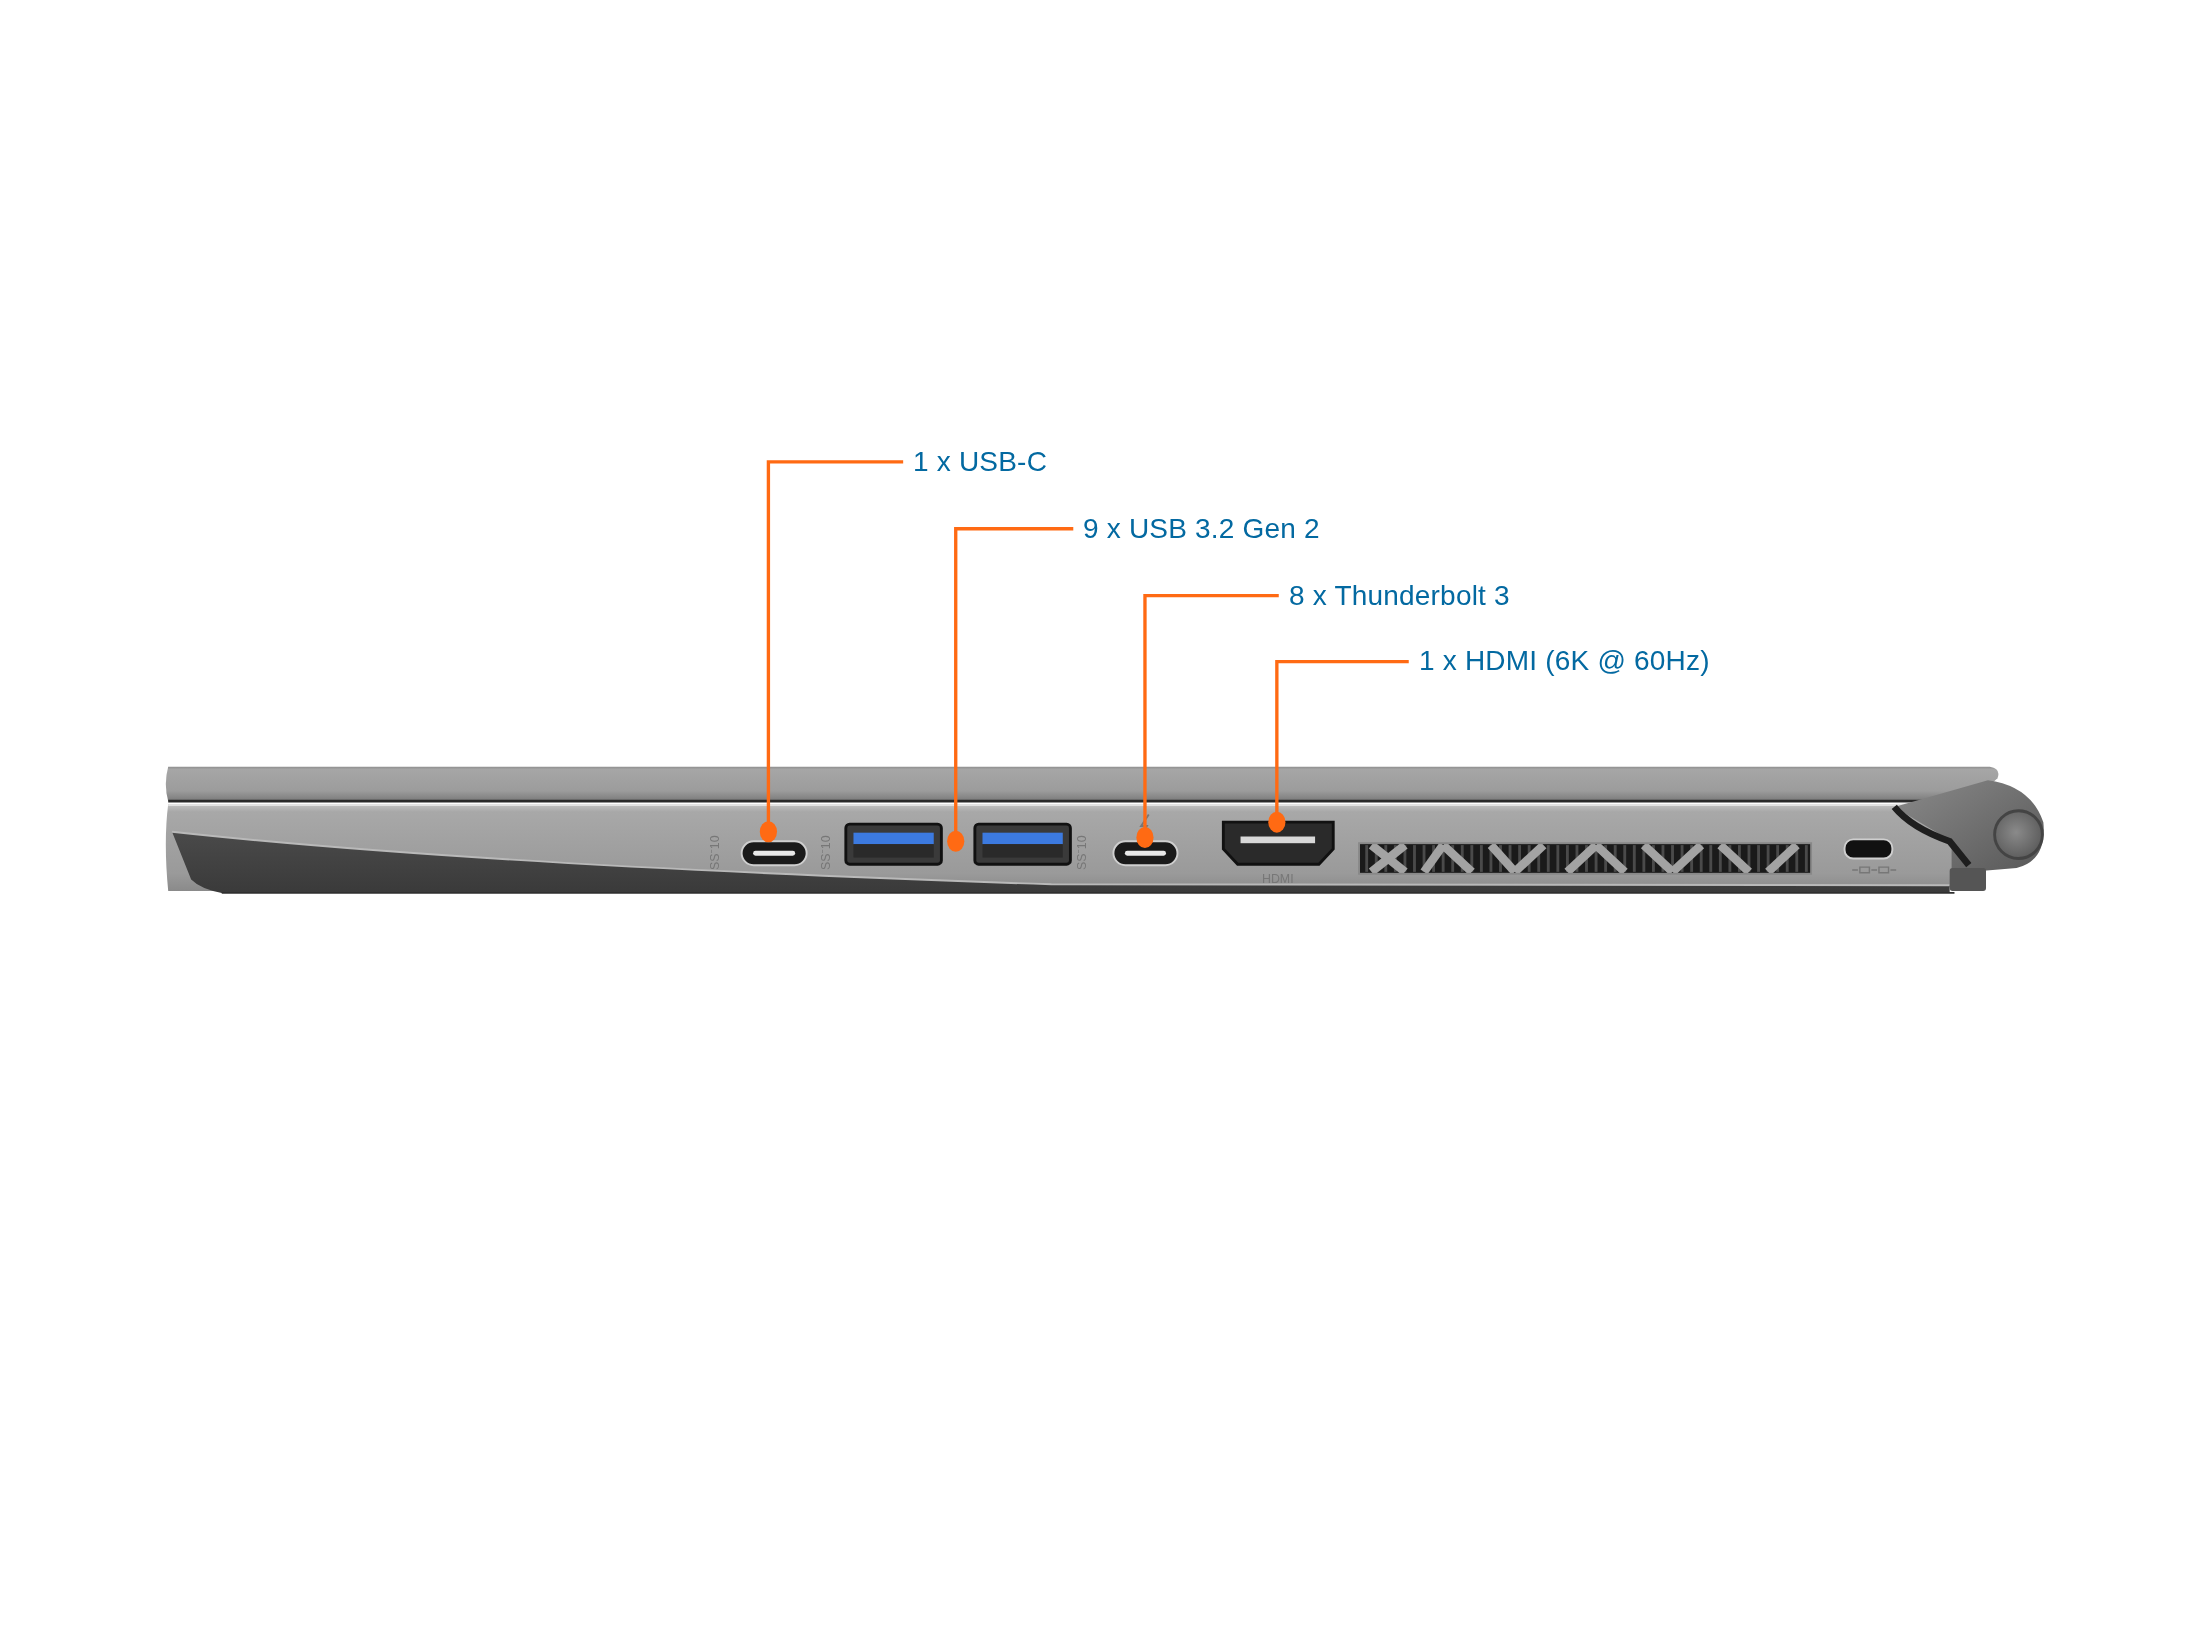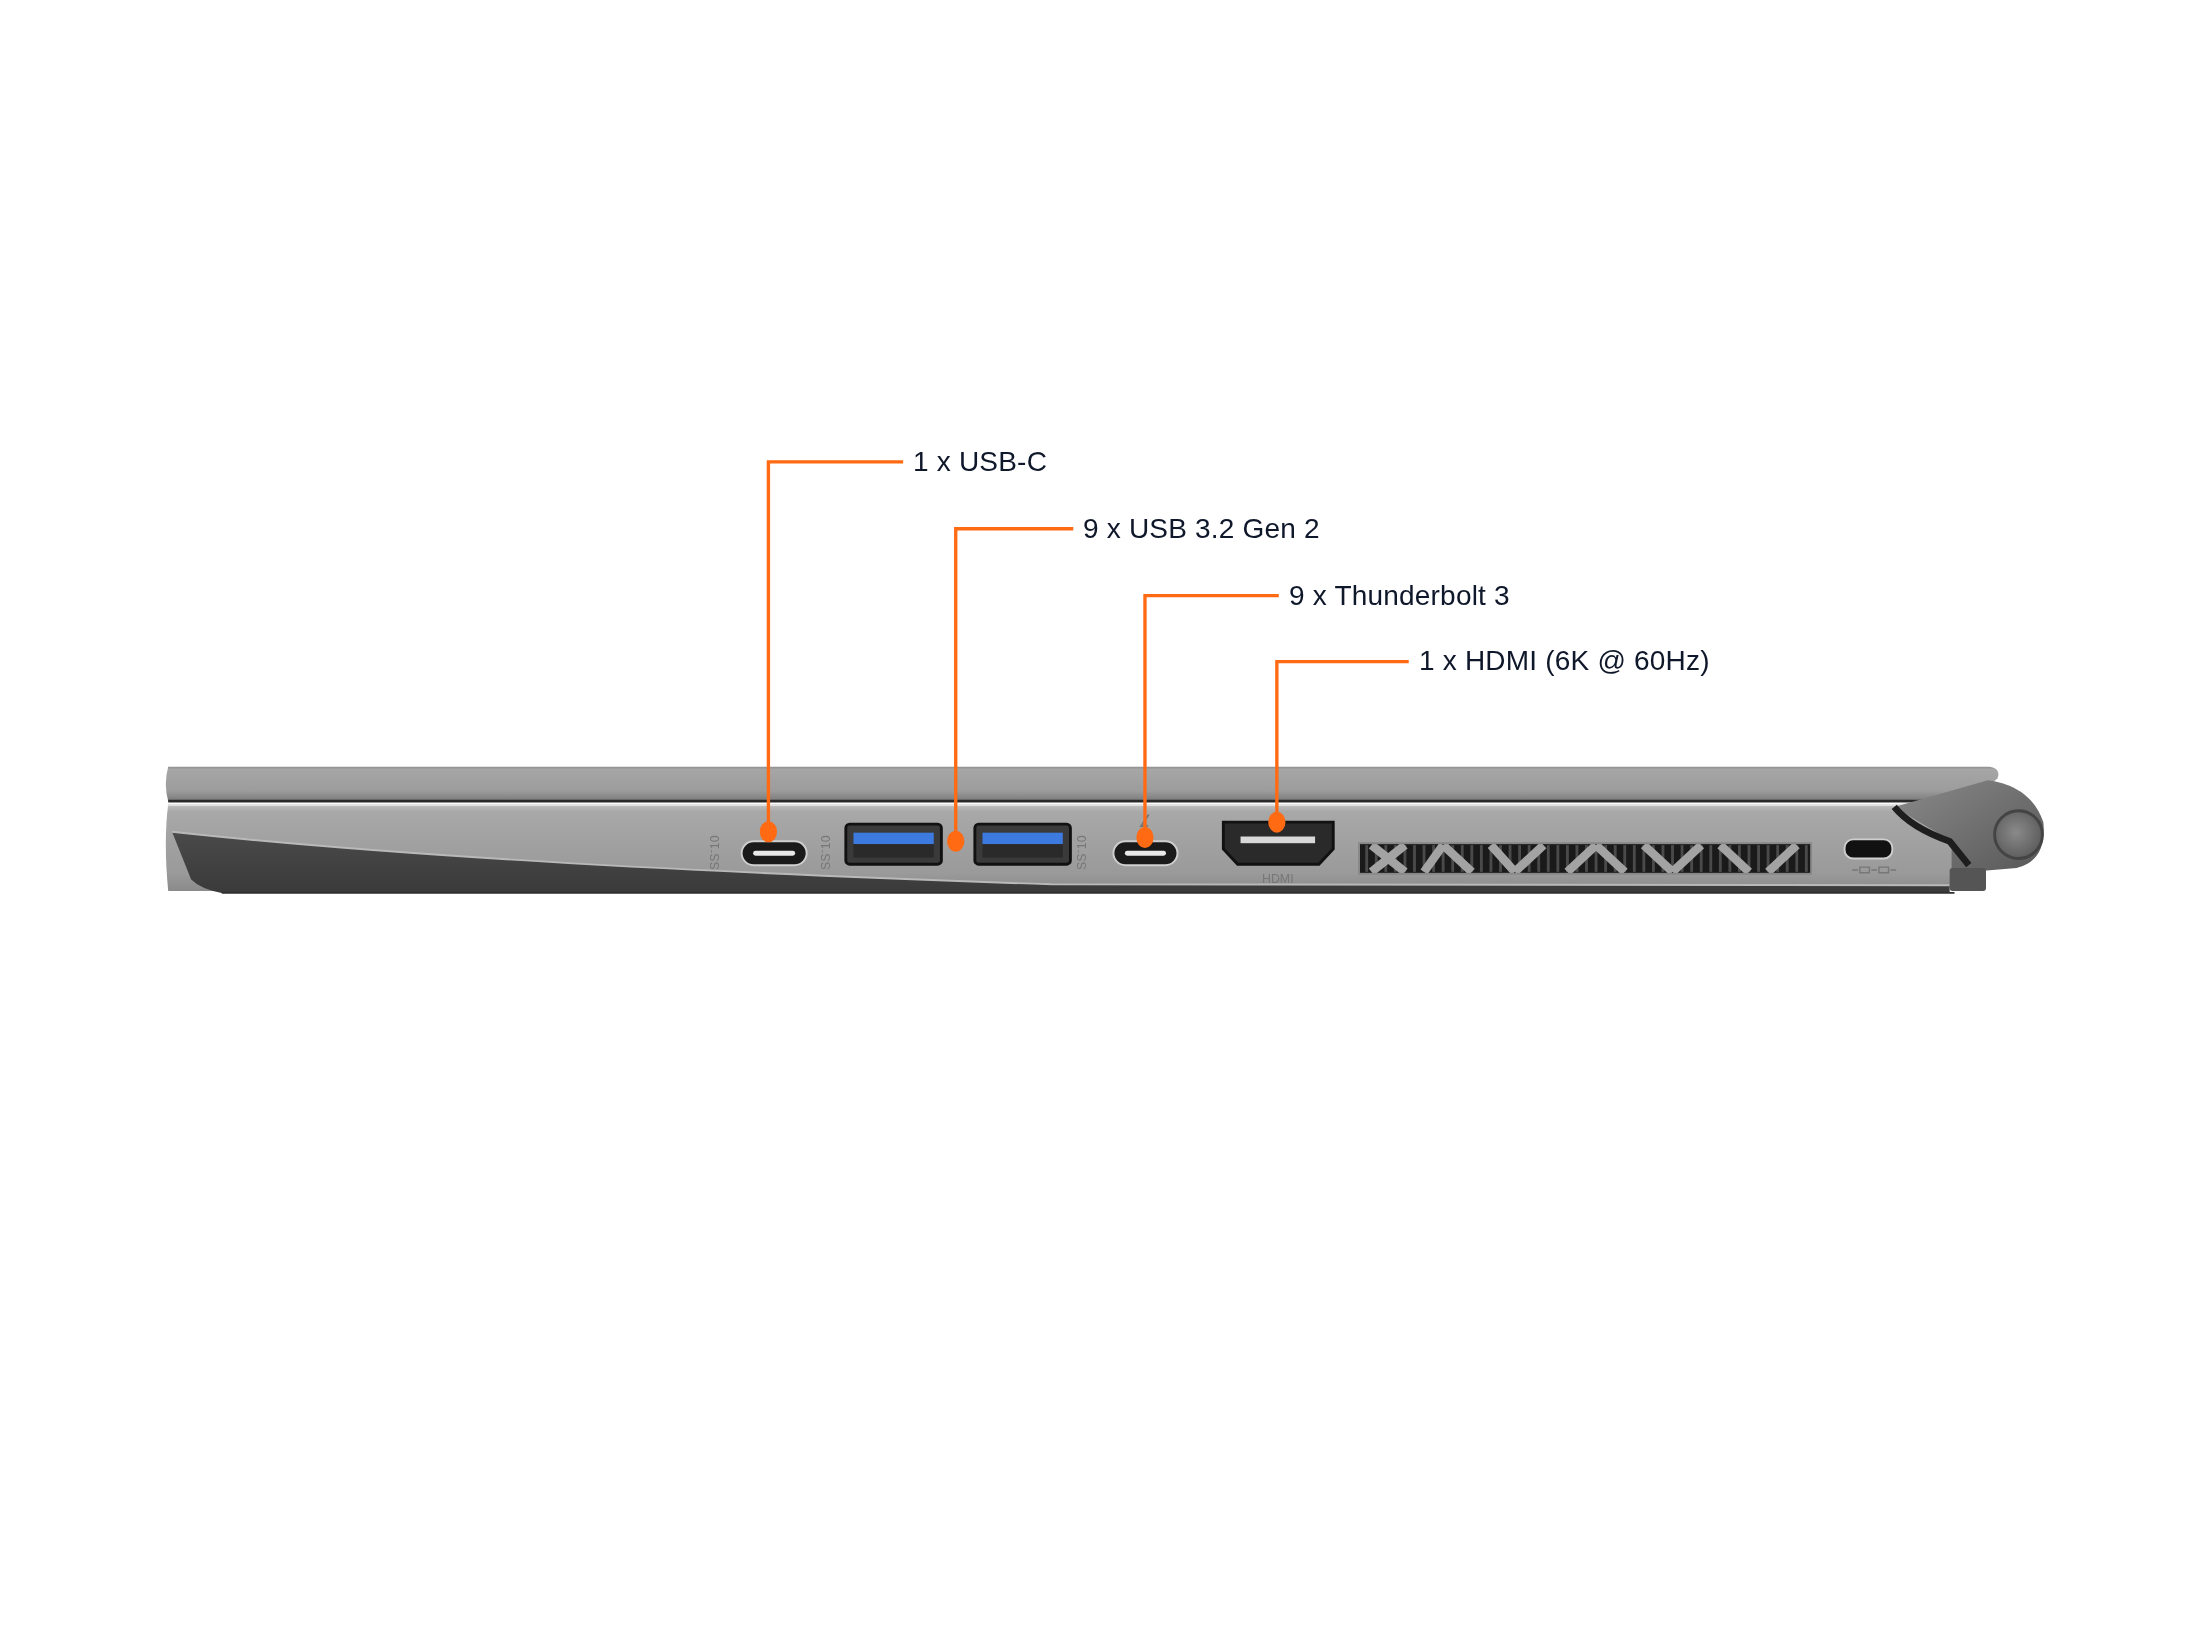--- a/index.html
+++ b/index.html
@@ -1,20 +1,20 @@
 <!DOCTYPE html>
 <html><head>
 <meta charset="utf-8">
 <style>
   html, body { margin: 0; padding: 0; background: #ffffff; }
   body { width: 2202px; height: 1652px; position: relative; overflow: hidden;
          font-family: "Liberation Sans", sans-serif; }
   .stage { position: absolute; left: 0; top: 0; width: 2202px; height: 1652px; }
   svg.laptop { position: absolute; left: 0; top: 0; }
-  .callout-label { position: absolute; font-size: 28px; color: #0f172a; white-space: nowrap;
+  .callout-label { position: absolute; font-size: 28px; color: #0369a1; white-space: nowrap;
                    line-height: 1; transform: translateY(-50%); letter-spacing: 0.2px; }
 </style>
 </head>
 <body>
 
 <div class="stage">
 
 <svg class="laptop" width="2202" height="1652" viewBox="0 0 2304 1728">
   <defs>
     <linearGradient id="lidGrad" x1="0" y1="0" x2="0" y2="1">
@@ -178,17 +178,17 @@
   <g fill="#ff6a13">
     <ellipse cx="804" cy="870" rx="9" ry="11"></ellipse>
     <ellipse cx="1000" cy="880" rx="9" ry="11"></ellipse>
     <ellipse cx="1198" cy="876" rx="9" ry="11"></ellipse>
     <ellipse cx="1336" cy="860" rx="9" ry="11"></ellipse>
   </g>
 </svg>
 
 <div class="callout-label" style="left:913px; top:462px;">1 x USB-C</div>
 <div class="callout-label" style="left:1083px; top:529px;">9 x USB 3.2 Gen 2</div>
-<div class="callout-label" style="left:1289px; top:596px;">9 x Thunderbolt 3</div>
+<div class="callout-label" style="left:1289px; top:596px;">8 x Thunderbolt 3</div>
 <div class="callout-label" style="left:1419px; top:661px;">1 x HDMI (6K @ 60Hz)</div>
 
 </div>
 
 
 </body></html>

